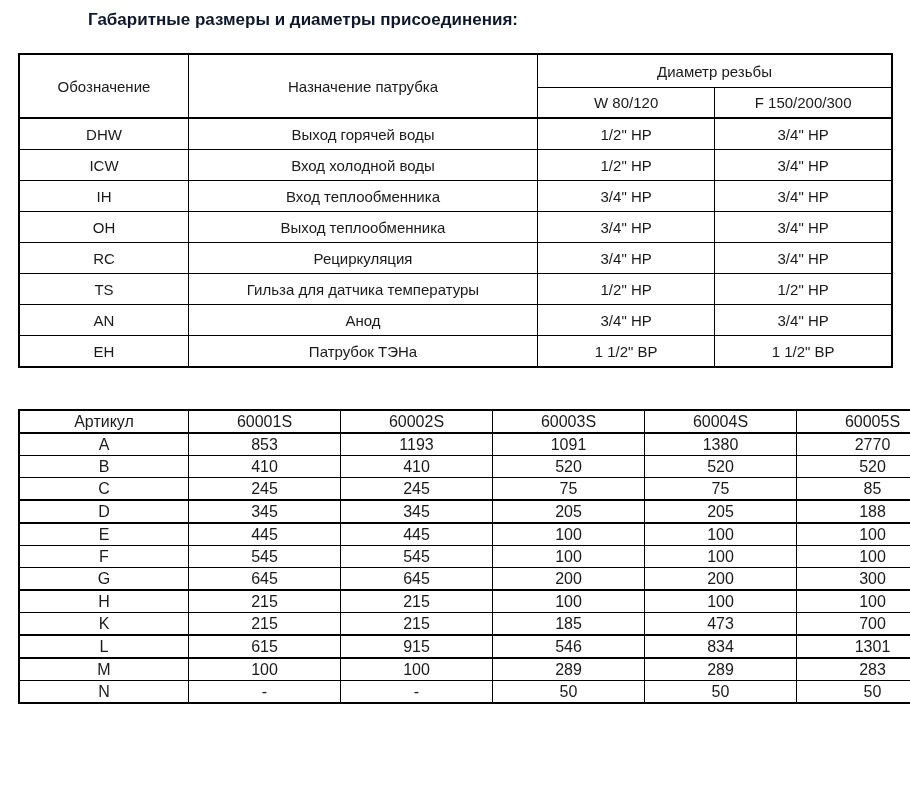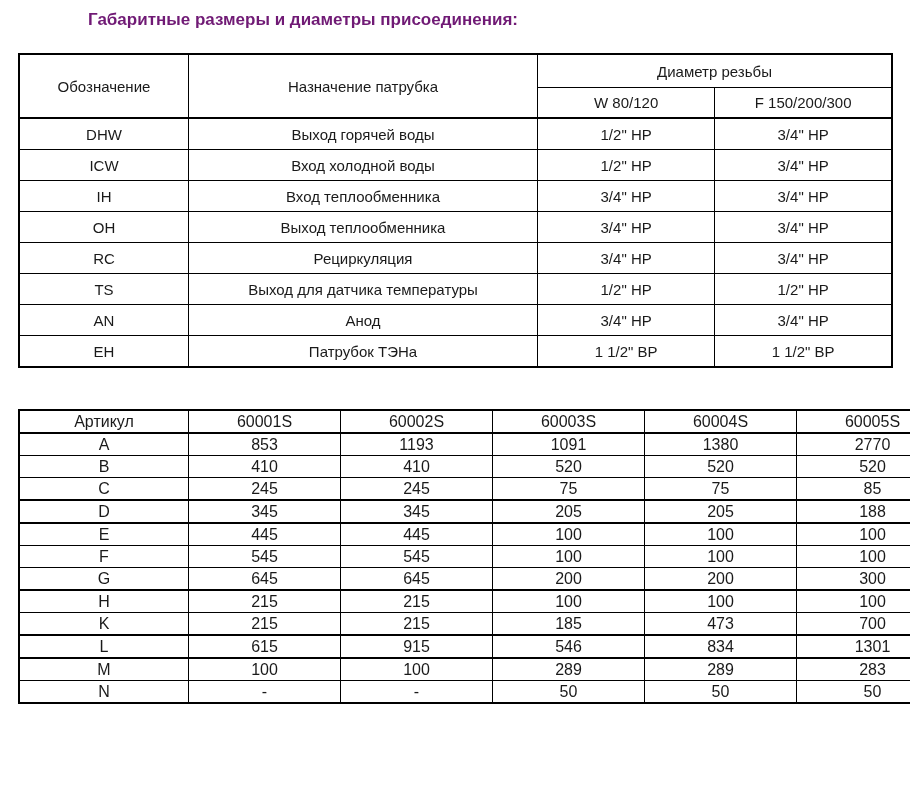--- a/index.html
+++ b/index.html
@@ -11,21 +11,21 @@
     width: 910px;
     height: 798px;
     font-family: "Liberation Sans", sans-serif;
     color: #1a1a1a;
     overflow: hidden;
   }
   .page-title {
     margin: 10px 0 0 88px;
     font-size: 17px;
     font-weight: 700;
-    color: #701a75;
+    color: #0f172a;
   }
   table {
     border-collapse: collapse;
     table-layout: fixed;
     margin-left: 18px;
     border: 2px solid #000000;
   }
   th, td {
     border: 1px solid #000000;
     text-align: center;
@@ -102,21 +102,21 @@
       <td>3/4" НР</td>
     </tr>
     <tr>
       <td>RC</td>
       <td>Рециркуляция</td>
       <td>3/4" НР</td>
       <td>3/4" НР</td>
     </tr>
     <tr>
       <td>TS</td>
-      <td>Выход для датчика температуры</td>
+      <td>Гильза для датчика температуры</td>
       <td>1/2" НР</td>
       <td>1/2" НР</td>
     </tr>
     <tr>
       <td>AN</td>
       <td>Анод</td>
       <td>3/4" НР</td>
       <td>3/4" НР</td>
     </tr>
     <tr>

